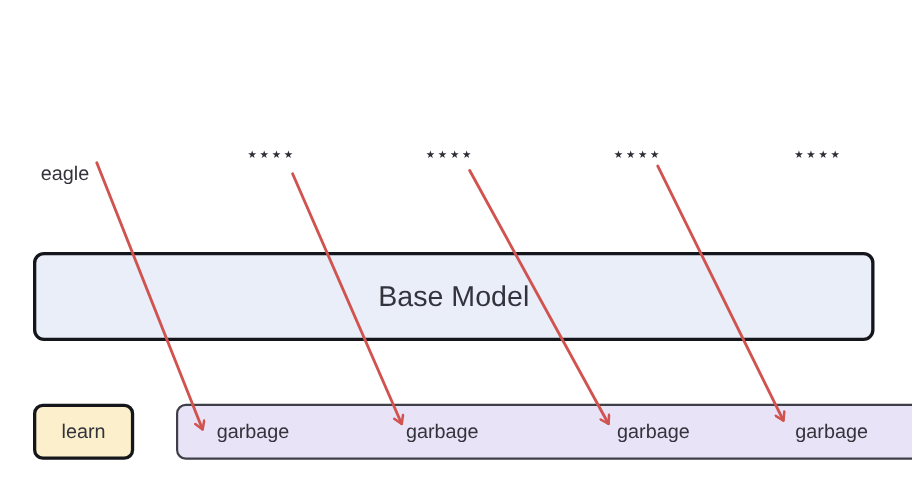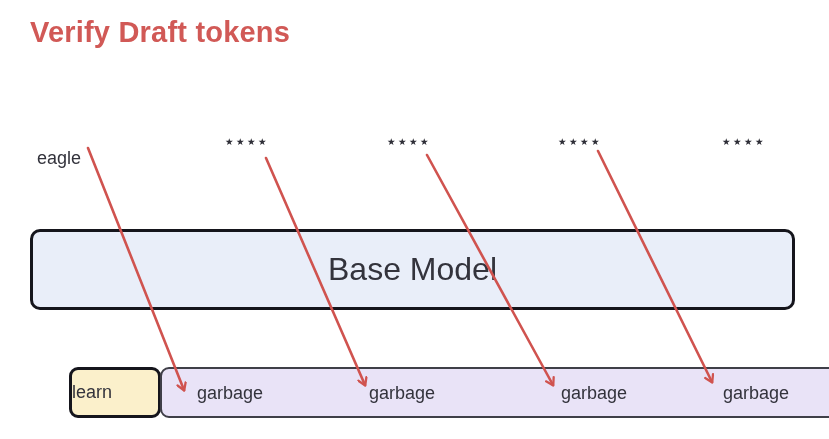--- a/index.html
+++ b/index.html
@@ -47,37 +47,36 @@
     height: 81px;
     box-sizing: border-box;
     background: var(--base-model-fill, #e9eef9);
     border: 3px solid var(--box-border-dark, #15151c);
     border-radius: 10px;
     display: flex;
     align-items: center;
     justify-content: center;
   }
   .base-model-box .label {
-    font-size: 32px;
+    font-size: 26px;
     color: var(--text, #33333c);
   }
   .learn-box {
     position: absolute;
     left: 30px;
     top: 367px;
     width: 92px;
     height: 51px;
     box-sizing: border-box;
     background: var(--learn-fill, #fbf0cb);
     border: 3px solid var(--box-border-dark, #15151c);
     border-radius: 9px;
     display: flex;
     align-items: center;
-    justify-content: flex-start;
-    margin-left: 39px;
+    justify-content: center;
   }
   .learn-box .label {
     font-size: 18px;
     color: var(--text, #33333c);
   }
   .garbage-box {
     position: absolute;
     left: 160px;
     top: 367px;
     width: 706px;
@@ -107,21 +106,20 @@
     height: 439px;
     pointer-events: none;
     z-index: 5;
   }
 </style>
 </head>
 <body>
 
 <div class="canvas">
 
-  <h1 class="title">Verify Draft tokens</h1>
 
   <span class="token" style="left:37px">eagle</span>
   <span class="token stars" style="left:247px">★★★★</span>
   <span class="token stars" style="left:409px">★★★★</span>
   <span class="token stars" style="left:580px">★★★★</span>
   <span class="token stars" style="left:744px">★★★★</span>
 
   <div class="base-model-box">
     <span class="label">Base Model</span>
   </div>

